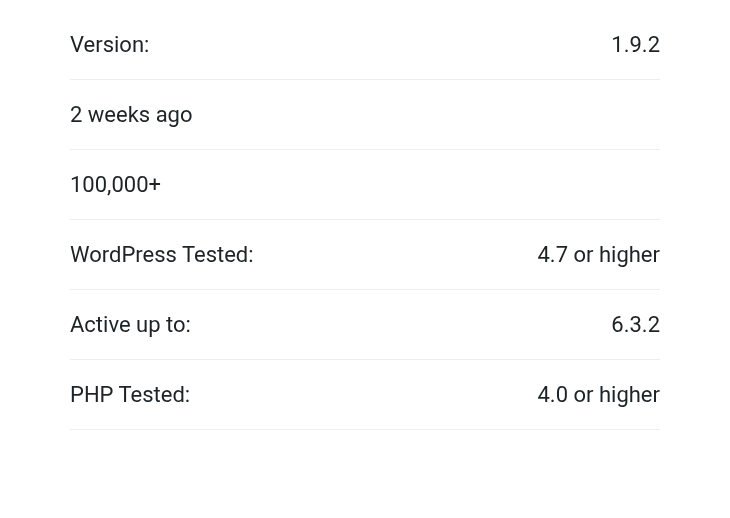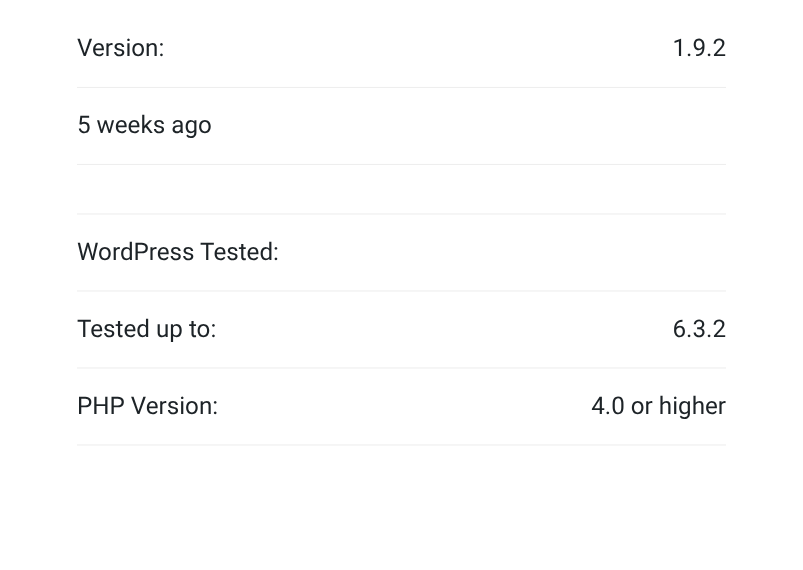--- a/index.html
+++ b/index.html
@@ -38,28 +38,30 @@
   </style>
 </head>
 <body>
 
 <div class="info-list">
   <div class="info-row">
     <span class="info-label">Version:</span>
     <span class="info-value">1.9.2</span>
   </div>
   <div class="info-row">
-    <span class="info-value">5 weeks ago</span>
+    <span class="info-value">2 weeks ago</span>
   </div>
   <div class="info-row">
+    <span class="info-value">100,000+</span>
   </div>
   <div class="info-row">
     <span class="info-label">WordPress Tested:</span>
+    <span class="info-value">4.7 or higher</span>
   </div>
   <div class="info-row">
-    <span class="info-label">Tested up to:</span>
+    <span class="info-label">Active up to:</span>
     <span class="info-value">6.3.2</span>
   </div>
   <div class="info-row">
-    <span class="info-label">PHP Version:</span>
+    <span class="info-label">PHP Tested:</span>
     <span class="info-value">4.0 or higher</span>
   </div>
 </div>
 
 </body></html>

